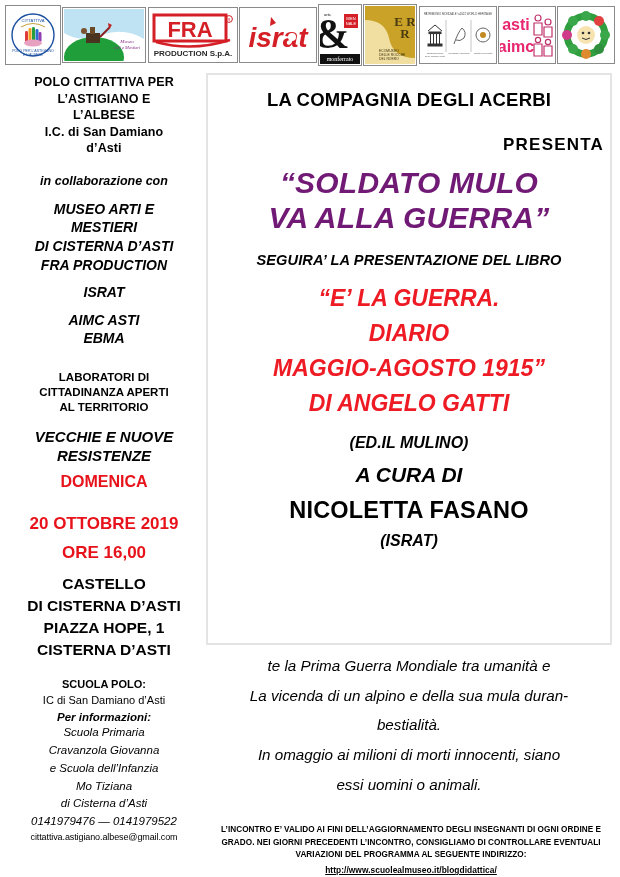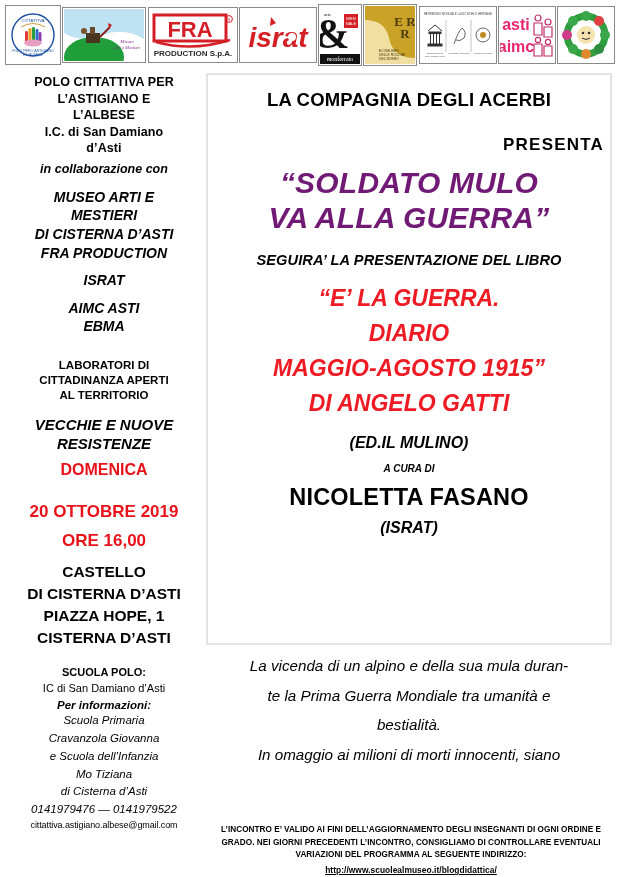--- a/index.html
+++ b/index.html
@@ -57,21 +57,21 @@
   .l-polo {
     font-size: 12.5px;
     font-weight: bold;
     line-height: 1.32;
     letter-spacing: 0.1px;
   }
   .l-collab {
     font-size: 12.5px;
     font-weight: bold;
     font-style: italic;
-    margin-top: 4px;
+    margin-top: 16px;
     line-height: 1.3;
   }
   .l-partners {
     font-size: 14px;
     font-weight: bold;
     font-style: italic;
     margin-top: 11px;
     line-height: 1.33;
   }
   .l-partners .sp { display: block; margin-top: 9px; }
@@ -194,21 +194,21 @@
     line-height: 1.52;
     margin-top: 13px;
   }
   .r-ed {
     font-size: 16px;
     font-weight: bold;
     font-style: italic;
     margin-top: 13px;
   }
   .r-acura {
-    font-size: 10px;
+    font-size: 21px;
     font-weight: bold;
     font-style: italic;
     margin-top: 11px;
   }
   .r-curator {
     font-size: 23.5px;
     font-weight: bold;
     margin-top: 10px;
     letter-spacing: 0.2px;
   }
@@ -482,24 +482,25 @@
       <div>MAGGIO-AGOSTO 1915”</div>
       <div>DI ANGELO GATTI</div>
     </div>
     <div class="r-ed">(ED.IL MULINO)</div>
     <div class="r-acura">A CURA DI</div>
     <div class="r-curator">NICOLETTA FASANO</div>
     <div class="r-curator-org">(ISRAT)</div>
   </div>
 
   <div class="synopsis">
+    <div>te la Prima Guerra Mondiale tra umanità e</div>
     <div>La vicenda di un alpino e della sua mula duran-</div>
-    <div>te la Prima Guerra Mondiale tra umanità e</div>
     <div>bestialità.</div>
     <div>In omaggio ai milioni di morti innocenti, siano</div>
+    <div>essi uomini o animali.</div>
   </div>
 
   <div class="footer-note">
     <div>L’INCONTRO E’  VALIDO AI FINI DELL’AGGIORNAMENTO DEGLI INSEGNANTI DI OGNI  ORDINE E</div>
     <div>GRADO.  NEI GIORNI PRECEDENTI L’INCONTRO, CONSIGLIAMO DI  CONTROLLARE EVENTUALI</div>
     <div>VARIAZIONI  DEL  PROGRAMMA  AL SEGUENTE INDIRIZZO:</div>
     <a class="footer-url" href="#">http://www.scuolealmuseo.it/blogdidattica/</a>
   </div>
 
 </div>

